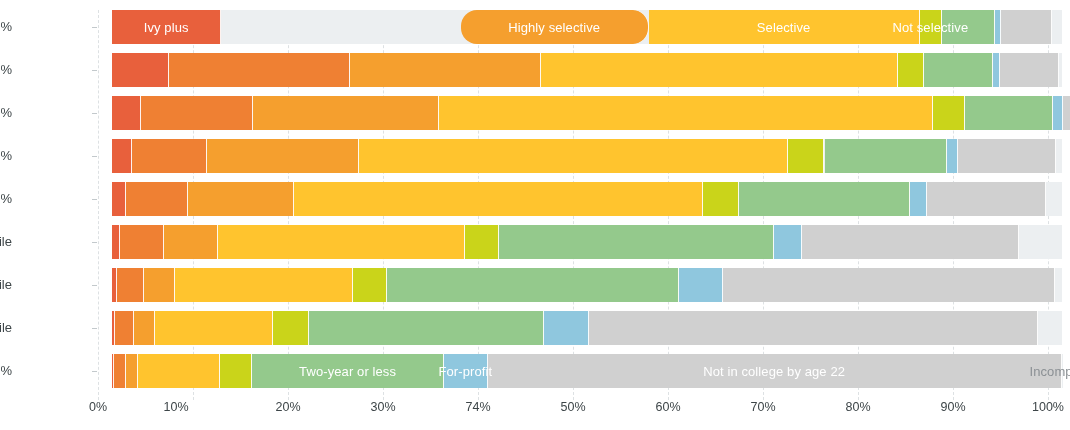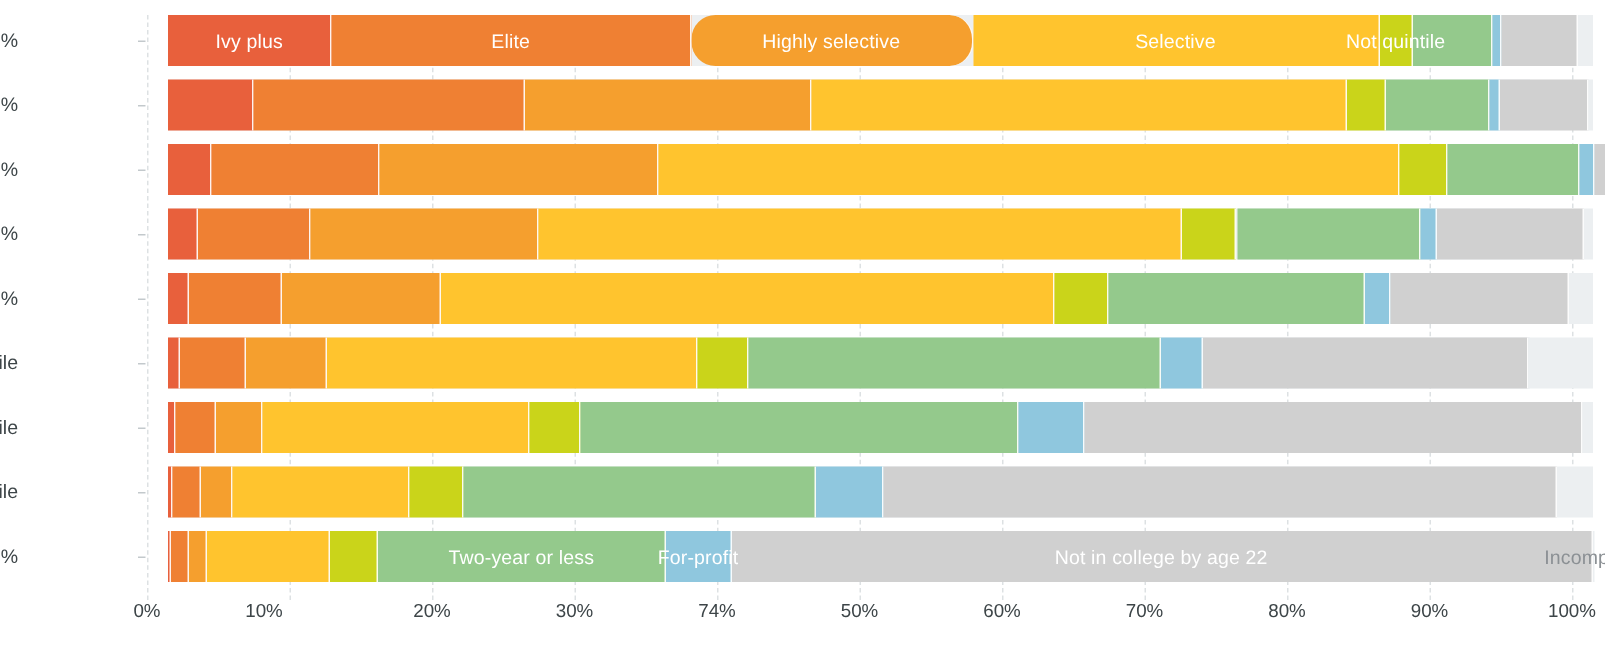--- a/index.html
+++ b/index.html
@@ -144,31 +144,28 @@
       <div class="gridline" style="left: 950px;"></div>
     </div>
 
   <div class="plot-area" id="plot-area">
       <div class="bar-row" style="top: 0px;">
         <div class="bar-track"></div>
         <div class="bar-stack">
           <div class="seg" title="Ivy plus" style="left: 0px; width: 109.25px; background: rgb(232, 96, 60);">
             <span class="seg-label">Ivy plus</span>
           </div>
-          <div class="seg" title="Elite" style="left: 109.25px; width: 239.4px; background: rgb(239, 128, 51);">
-            <span class="seg-label">Elite</span>
-          </div>
           <div class="seg" title="Highly selective" style="left: 348.65px; width: 188.1px; background: rgb(245, 159, 46); border-radius: 16px;">
             <span class="seg-label">Highly selective</span>
           </div>
           <div class="seg" title="Selective" style="left: 536.75px; width: 270.75px; background: rgb(255, 196, 46);">
             <span class="seg-label">Selective</span>
           </div>
           <div class="seg" title="Not selective" style="left: 807.5px; width: 22.8px; background: rgb(202, 212, 26); overflow: visible; z-index: 3;">
-            <span class="seg-label" style="width: auto; left: 50%; transform: translateX(-50%);">Not quintile</span>
+            <span class="seg-label" style="width: auto; left: 50%; transform: translateX(-50%);">Not selective</span>
           </div>
           <div class="seg" title="Two-year or less" style="left: 830.3px; width: 52.25px; background: rgb(148, 201, 140);"></div>
           <div class="seg" title="For-profit" style="left: 882.55px; width: 6.65px; background: rgb(143, 199, 222);"></div>
           <div class="seg" title="Not in college by age 22" style="left: 889.2px; width: 50.35px; background: rgb(208, 208, 208);"></div>
           <div class="seg" title="Incomplete" style="left: 939.55px; width: 10.45px; background: rgb(236, 239, 241);"></div>
         </div>
       </div>
       <div class="bar-row" style="top: 43px;">
         <div class="bar-track"></div>
         <div class="bar-stack">

